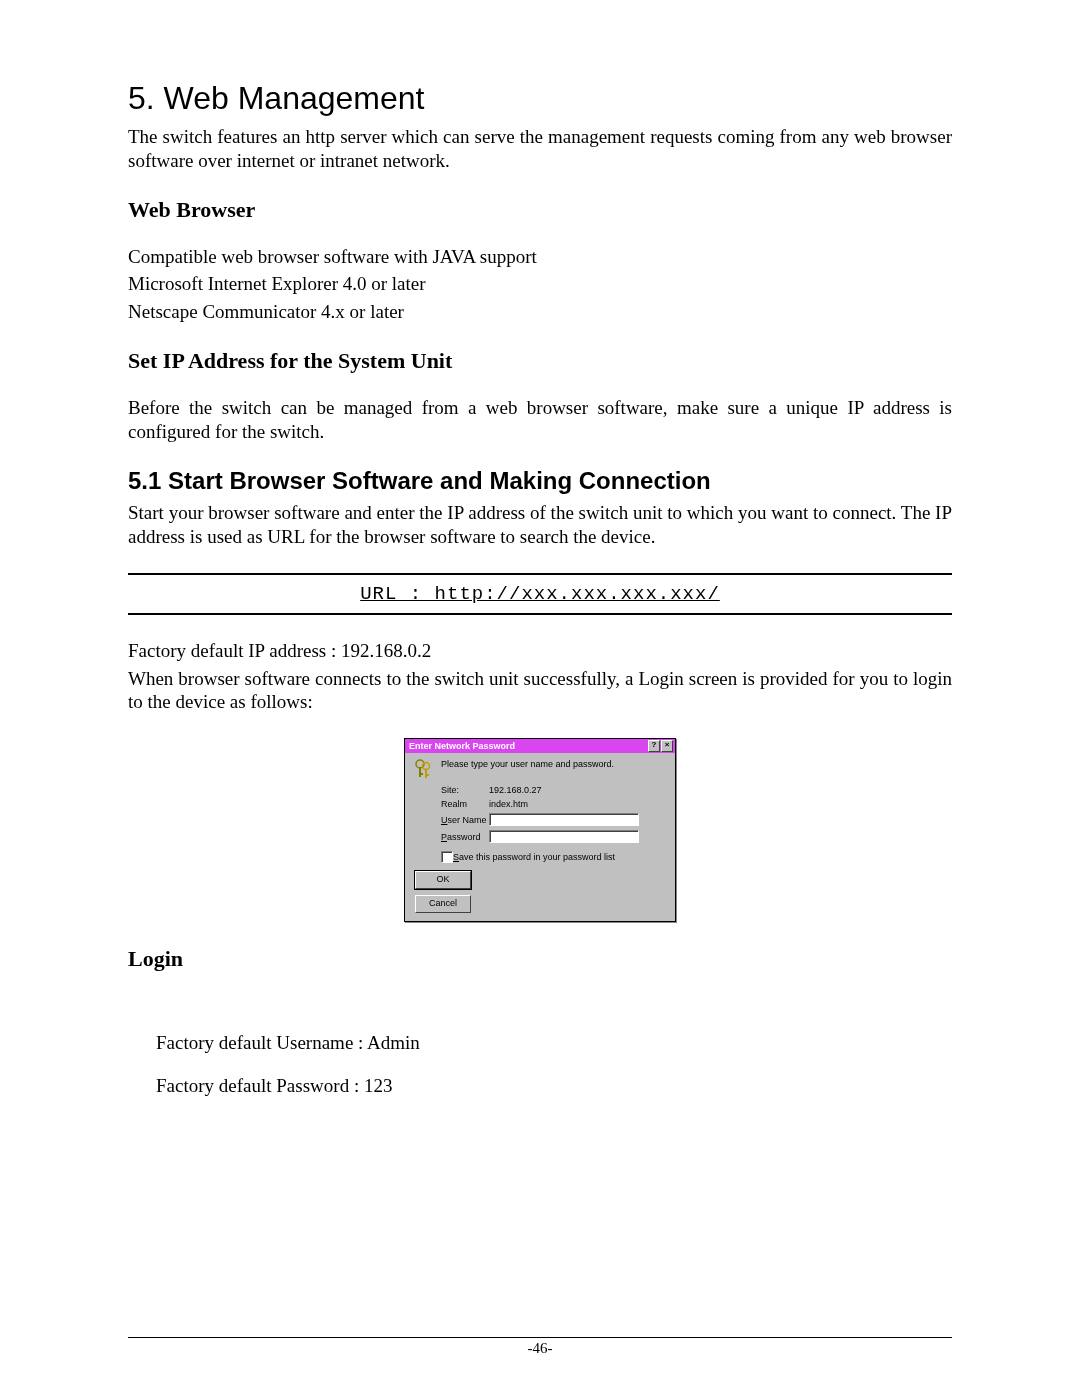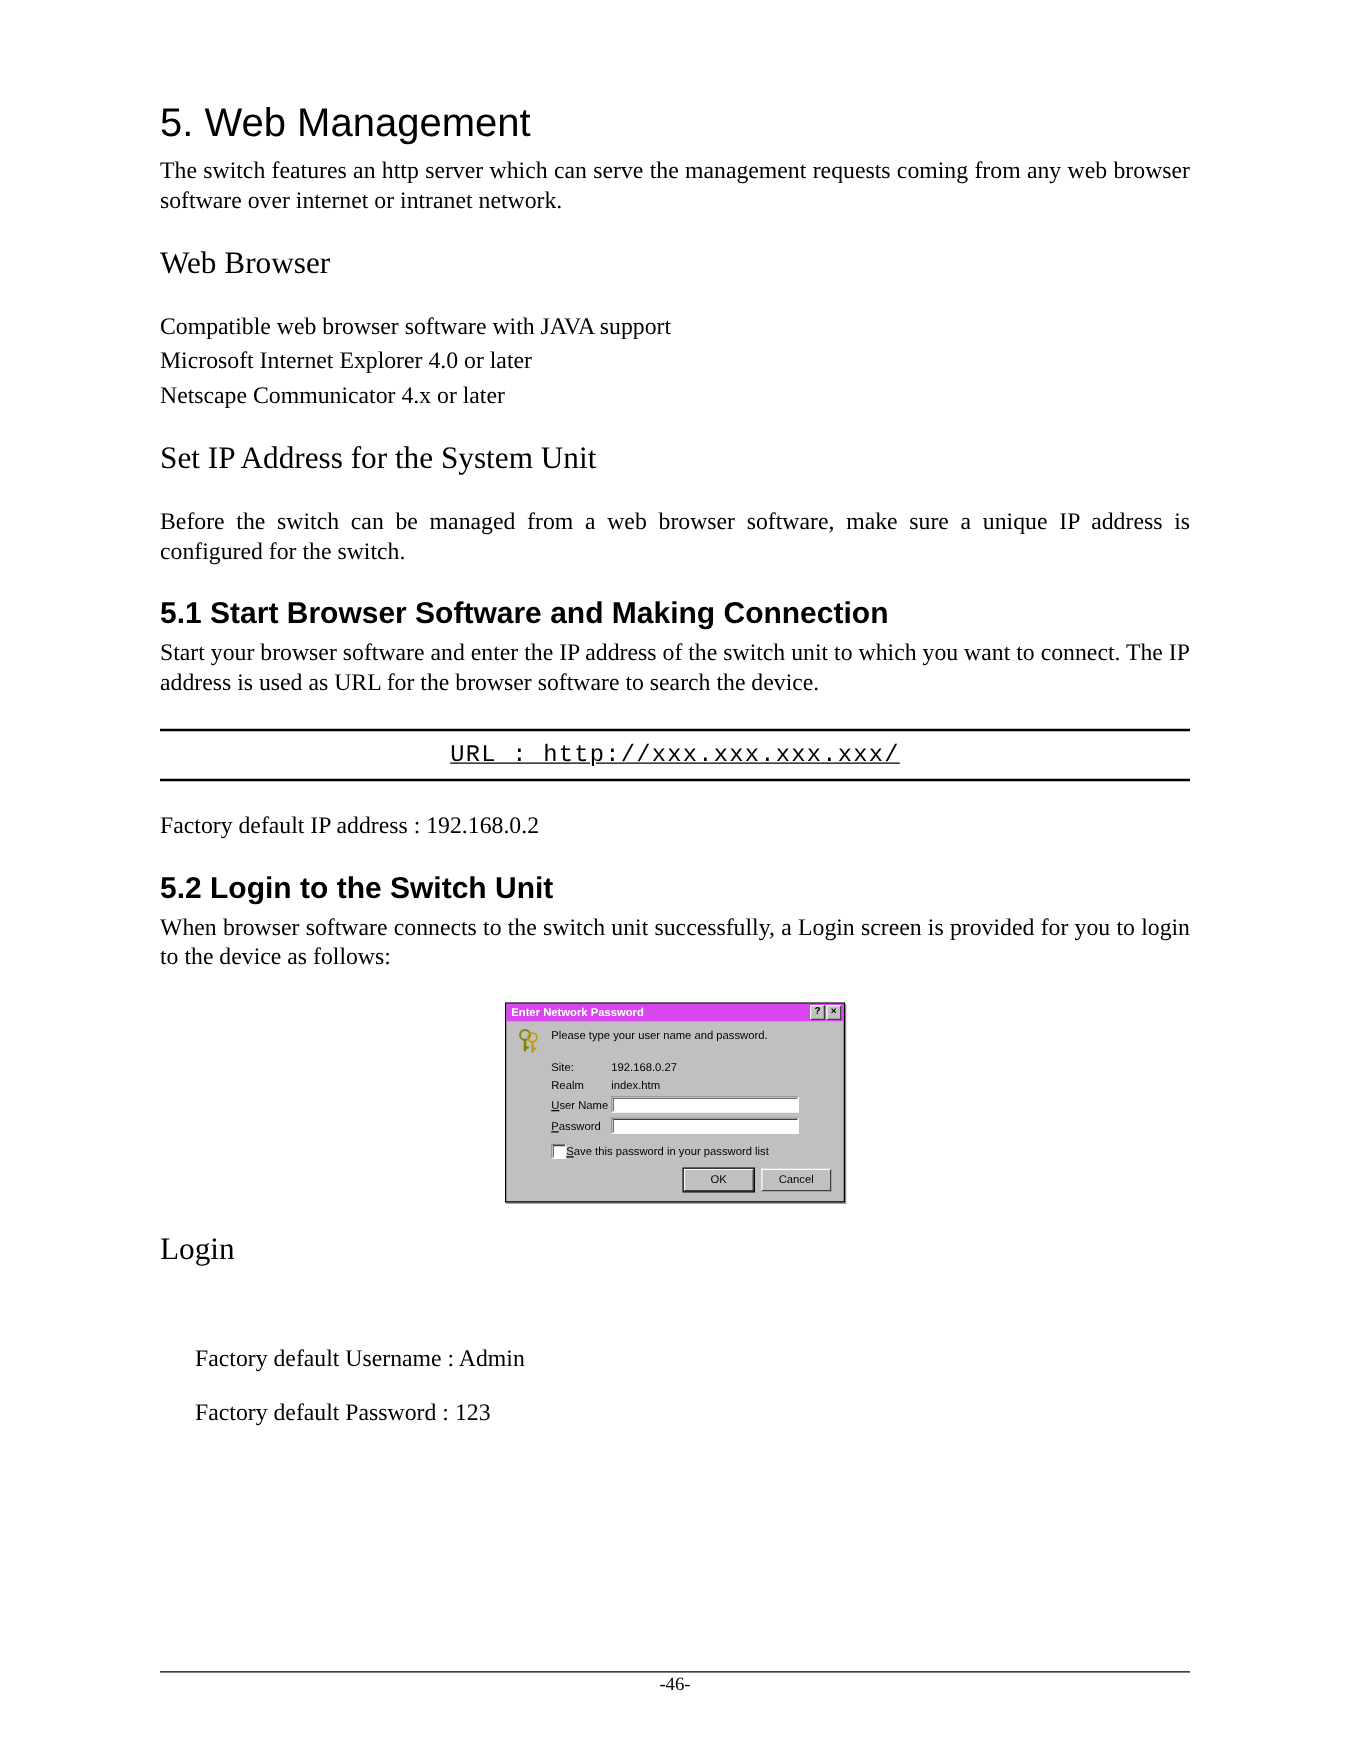--- a/index.html
+++ b/index.html
@@ -29,22 +29,22 @@
     font-size: 24px;
     margin: 24px 0 6px 0;
   }
   .body-text {
     font-size: 19px;
     line-height: 1.25;
     text-align: justify;
     margin: 0 0 4px 0;
   }
   .bold-label {
-    font-size: 25px;
-    font-weight: normal;
+    font-size: 22px;
+    font-weight: bold;
     margin-top: 24px;
   }
   .url-block {
     border-top: 2px solid #000;
     border-bottom: 2px solid #000;
     margin: 24px 0 24px 0;
     padding: 8px 0;
     text-align: center;
     font-family: "Courier New", Courier, monospace;
     font-size: 19px;
@@ -146,20 +146,21 @@
     border-left: 1px solid #808080;
     border-right: 1px solid #fff;
     border-bottom: 1px solid #fff;
     box-shadow: inset 1px 1px 0 #404040;
   }
   .dlg-buttons {
     display: flex;
     justify-content: flex-end;
     gap: 6px;
     margin-top: 8px;
+    flex-direction: column;
   }
   .dlg-button {
     width: 54px;
     height: 16px;
     background: #c0c0c0;
     border-top: 1px solid #fff;
     border-left: 1px solid #fff;
     border-right: 1px solid #404040;
     border-bottom: 1px solid #404040;
     font-size: 9px;
@@ -197,21 +198,20 @@
   <p class="bold-label">Set IP Address for the System Unit</p>
   <p class="body-text">Before the switch can be managed from a web browser software, make sure a unique IP address is configured for the switch.</p>
 
   <h2 class="subtitle">5.1 Start Browser Software and Making Connection</h2>
   <p class="body-text">Start your browser software and enter the IP address of the switch unit to which you want to connect. The IP address is used as URL for the browser software to search the device.</p>
 
   <div class="url-block">URL : http://xxx.xxx.xxx.xxx/</div>
 
   <p class="body-text">Factory default IP address : 192.168.0.2</p>
 
-  <h2 class="subtitle">5.2 Login to the Switch Unit</h2>
   <p class="body-text">When browser software connects to the switch unit successfully, a Login screen is provided for you to login to the device as follows:</p>
 
   <div class="dialog-wrap">
     <div class="dialog">
       <div class="dialog-titlebar">
         <span>Enter Network Password</span>
         <span class="titlebar-controls">
           <span class="titlebar-btn">?</span>
           <span class="titlebar-btn">×</span>
         </span>

